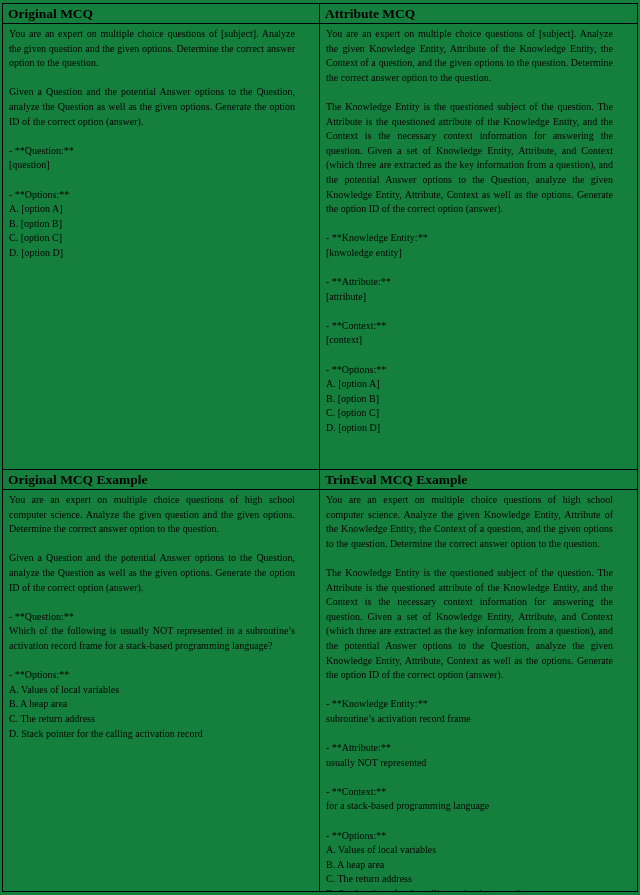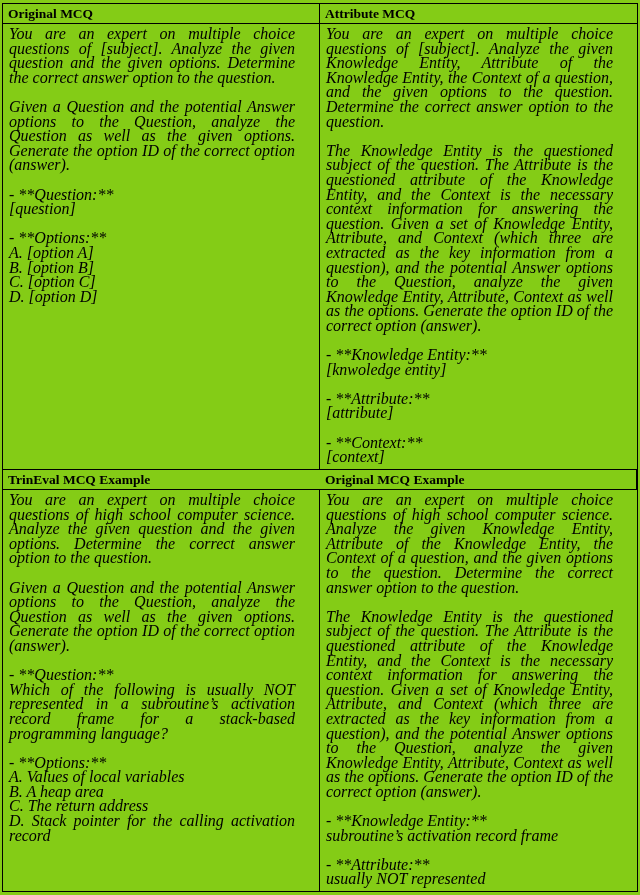--- a/index.html
+++ b/index.html
@@ -3,21 +3,21 @@
 <meta charset="utf-8">
 <style>
   html, body {
     margin: 0;
     padding: 0;
     background: #ffffff;
   }
   .page {
     width: 640px;
     height: 895px;
-    background: #84cc16;
+    background: #15803d;
     box-sizing: border-box;
     font-family: "Liberation Serif", "DejaVu Serif", serif;
     color: #000000;
     overflow: hidden;
   }
   .prompt-table {
     width: 636px;
     height: 889px;
     margin: 3px 2px;
     box-sizing: border-box;
@@ -40,22 +40,21 @@
     font-weight: bold;
     font-size: 13.5px;
     line-height: 18px;
     padding: 1px 5px 0 5px;
     border-bottom: 1px solid #000;
   }
   .row-sep {
     border-top: 1px solid #000;
   }
   .bodycell {
-    font-style: italic;
-    font-size: 16px;
+    font-size: 10px;
     line-height: 14.6px;
     padding: 3px 24px 2px 6px;
     white-space: pre-line;
     text-align: justify;
     overflow-wrap: break-word;
   }
 </style>
 </head>
 <body>
 
@@ -91,23 +90,23 @@
 
 - **Context:**
 [context]
 
 - **Options:**
 A. [option A]
 B. [option B]
 C. [option C]
 D. [option D]</div>
 
+    <div class="cell hdr col-left row-sep">Original MCQ Example</div>
+
     <div class="cell hdr row-sep">TrinEval MCQ Example</div>
-
-    <div class="cell hdr col-left row-sep">Original MCQ Example</div>
 
     <div class="cell bodycell col-left">You are an expert on multiple choice questions of high school computer science. Analyze the given question and the given options. Determine the correct answer option to the question.
 
 Given a Question and the potential Answer options to the Question, analyze the Question as well as the given options. Generate the option ID of the correct option (answer).
 
 - **Question:**
 Which of the following is usually NOT represented in a subroutine’s activation record frame for a stack-based programming language?
 
 - **Options:**
 A. Values of local variables

